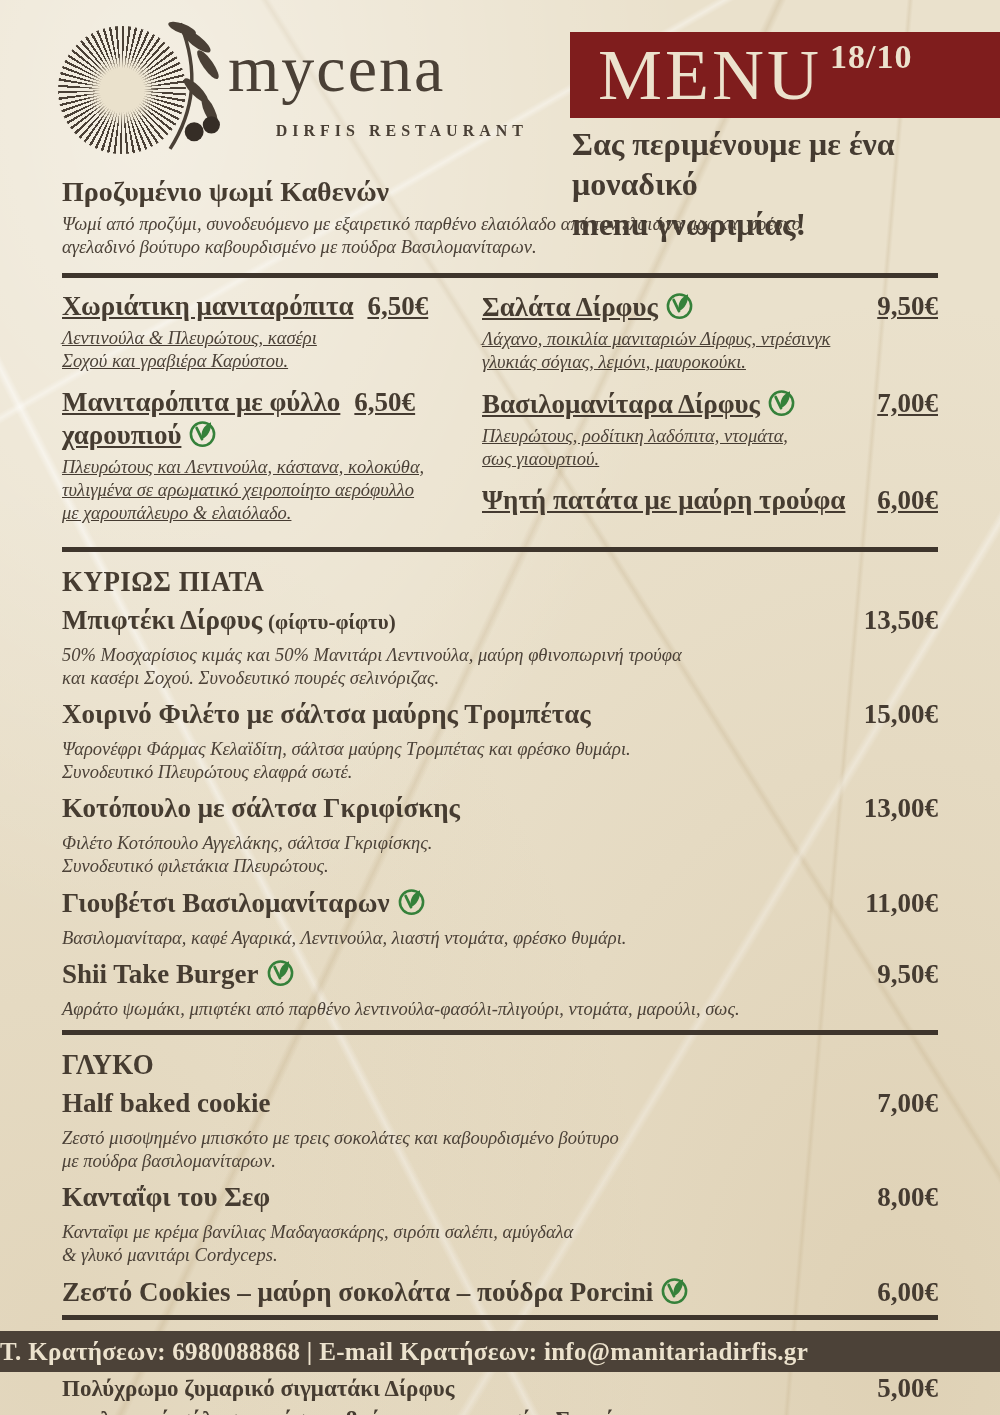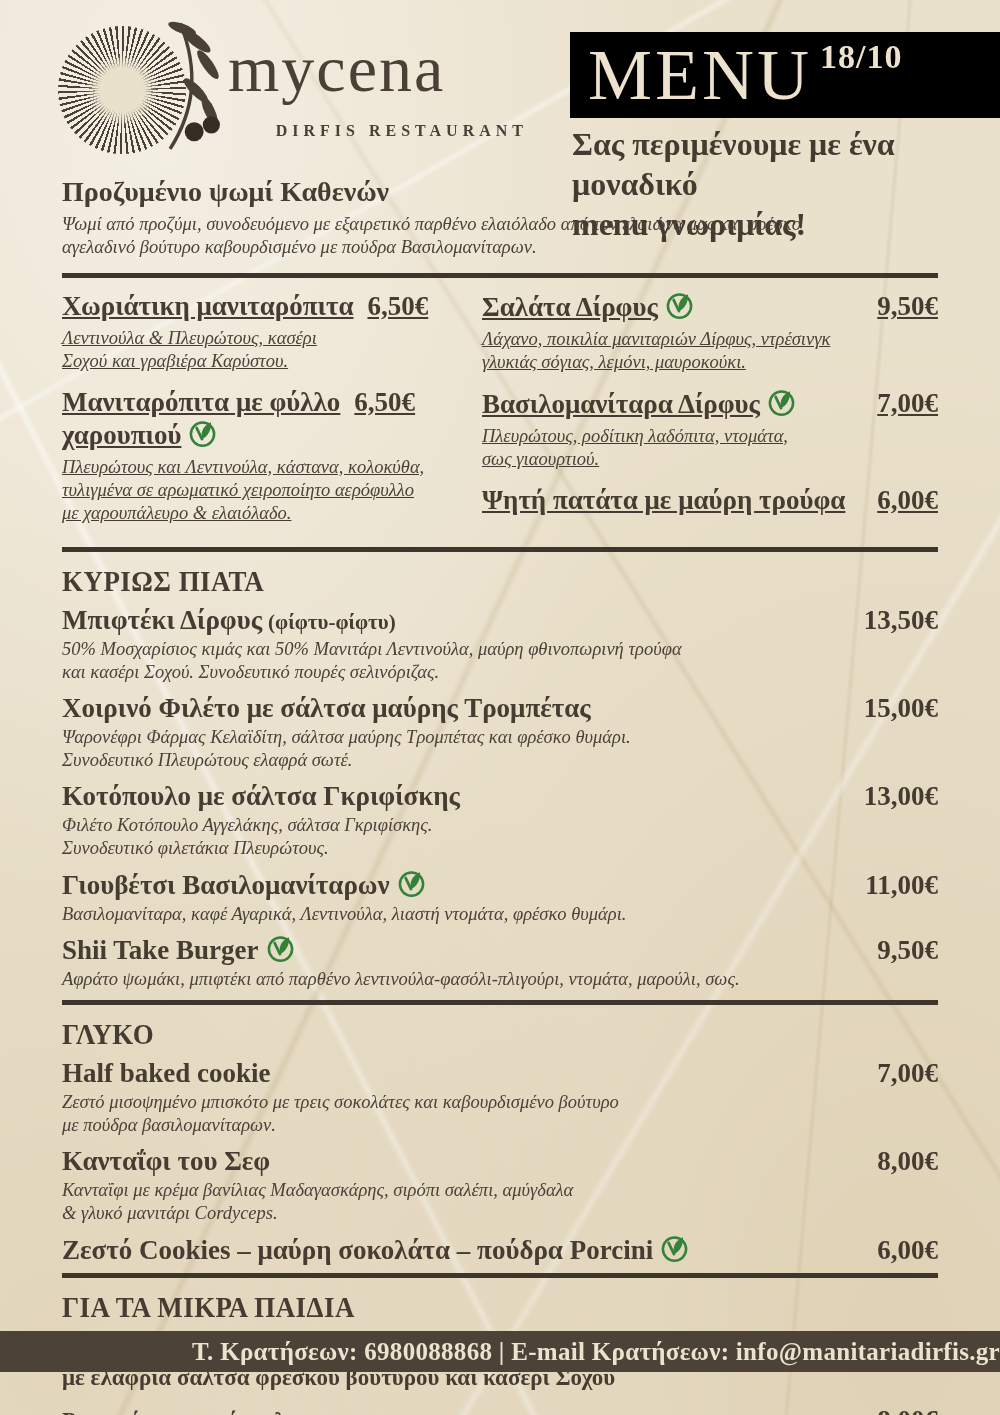--- a/index.html
+++ b/index.html
@@ -31,21 +31,21 @@
       radial-gradient(circle, #eae1cc 0 24%, rgba(234,225,204,0) 40%),
       repeating-conic-gradient(#4a4036 0deg 2.2deg, rgba(0,0,0,0) 2.2deg 5.8deg);
   }
   .logo-olive { position:absolute; left:88px; top:-4px; }
   .brand { margin-left:10px; margin-top:14px; width:300px; }
   .brand-name { font-size:66px; line-height:1; letter-spacing:2px; color:#4a4036; font-weight:400; }
   .brand-sub { font-size:16px; letter-spacing:5px; color:#4a4036; text-align:right; margin-top:20px; font-weight:bold; }
 
   .menu-box {
     position:absolute; left:570px; top:32px; right:0; height:86px;
-    background:#000000; color:#ece2cd; display:flex; align-items:center; padding-left:18px;
+    background:#7f1d1d; color:#ece2cd; display:flex; align-items:center; padding-left:28px;
   }
   .menu-title { font-size:72px; font-weight:400; letter-spacing:3px; line-height:0.9; }
   .menu-date { font-size:34px; font-weight:bold; position:relative; top:-18px; margin-left:8px; letter-spacing:1px; }
   .tagline {
     position:absolute; left:572px; top:124px;
     font-size:32px; font-weight:bold; color:#453b31; line-height:1.25; white-space:pre-line;
   }
 
   
   .content { position:absolute; top:176px; left:62px; right:62px; }
@@ -62,33 +62,33 @@
   .s-price { font-size:27px; font-weight:bold; white-space:nowrap; margin-left:8px; }
   .s-desc { margin-top:4px; }
 
   .section-heading { font-size:29px; font-weight:bold; color:#463c31; letter-spacing:0.5px;
     transform:scaleX(0.93); transform-origin:left; margin:0 0 7px; }
   .m-item { margin-bottom:7px; }
   .m-row { display:flex; justify-content:space-between; align-items:baseline; }
   .m-name { font-size:27px; font-weight:bold; color:#463c31; }
   .m-note { font-size:21px; margin-left:6px; }
   .m-price { font-size:27px; font-weight:bold; white-space:nowrap; margin-left:8px; }
-  .m-desc { margin:2px 0 8px; }
+  .m-desc { margin:8px 0 8px; }
 
   .k-row { display:flex; justify-content:space-between; align-items:flex-start; margin-bottom:12px; }
   .k-name { font-size:23px; font-weight:bold; color:#463c31; line-height:1.35; white-space:pre-line; }
   .k-price { font-size:27px; font-weight:bold; white-space:nowrap; margin-left:12px; }
 
   .vegan { color:#35813a; vertical-align:-4px; margin-left:7px; }
 
   
   .footer-bar {
     position:absolute; left:0; right:0; bottom:43px; height:41px;
     background:#4c4238; color:#ece2cd;
-    display:flex; align-items:center; justify-content:flex-end;
+    display:flex; align-items:center; justify-content:flex-start;
     font-size:25px; font-weight:bold; letter-spacing:0.3px;
   }
   .hidden-defs { position:absolute; width:0; height:0; overflow:hidden; }
 </style>
 </head>
 <body>
 
 <svg class="hidden-defs" aria-hidden="true">
   <symbol id="vegan-icon-symbol" viewBox="0 0 24 24">
     <circle cx="12" cy="12.5" r="9.6" fill="none" stroke="currentColor" stroke-width="2.1"></circle>

